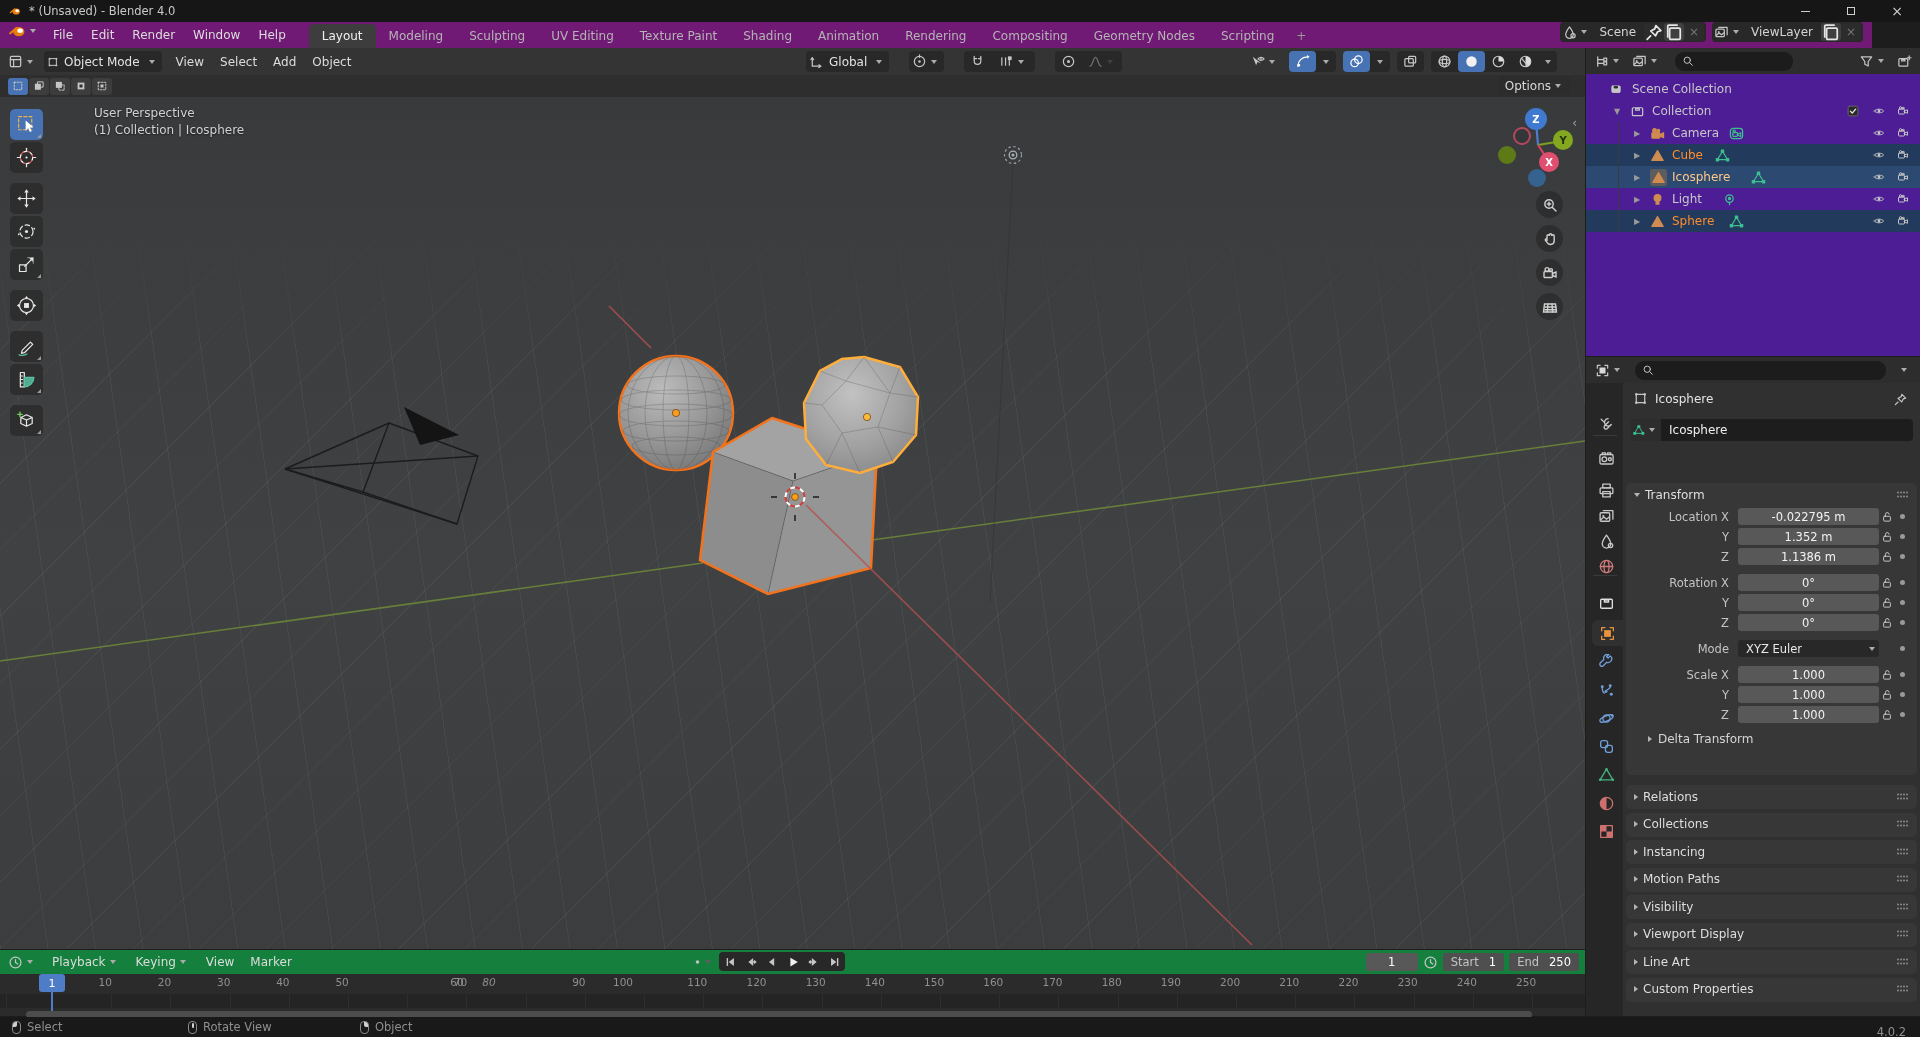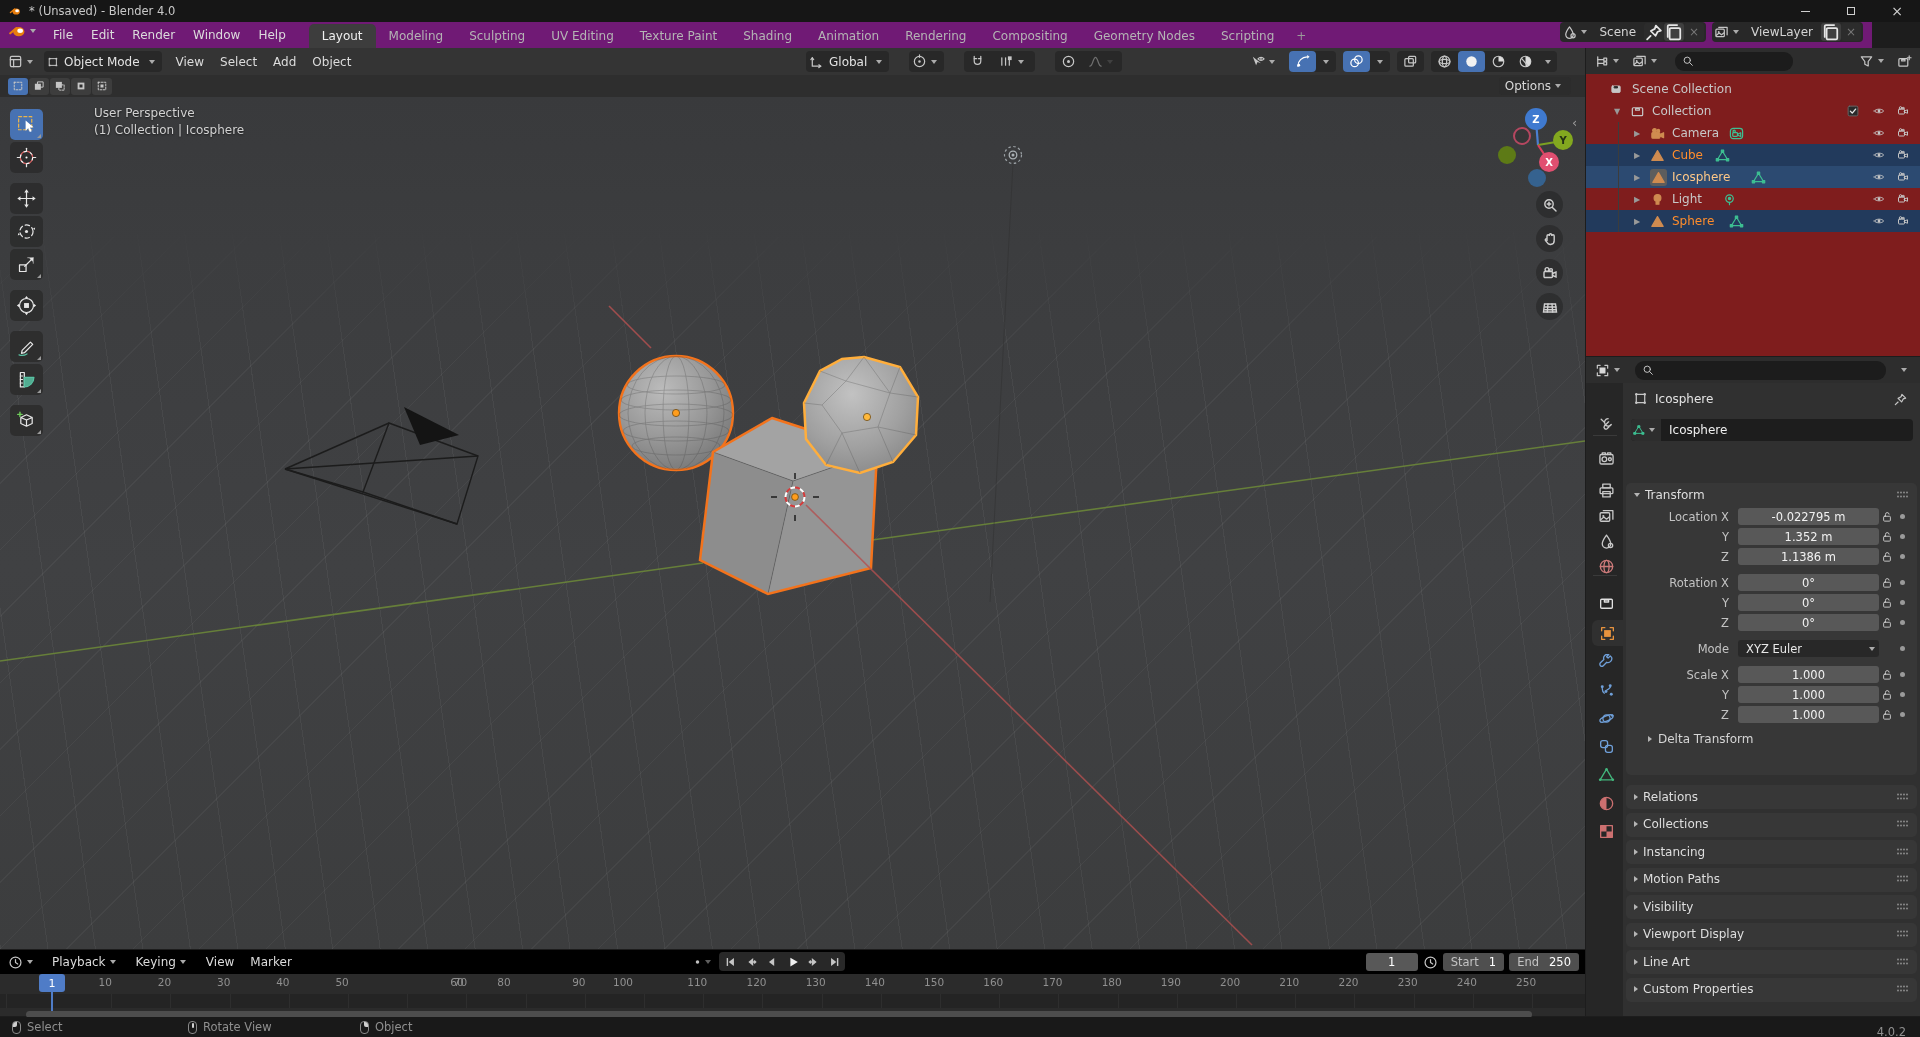--- a/index.html
+++ b/index.html
@@ -64,21 +64,21 @@
   .tool.on{background:#4772b3}
   .tool.gap{margin-top:8px}
   .tool .corner{position:absolute;right:2px;bottom:2px;width:0;height:0;border-left:4px solid transparent;border-bottom:4px solid #9a9a9a}
   
   .navgizmo{position:absolute;left:1492px;top:4px;width:92px;height:92px}
   .viewbtns{position:absolute;left:1536px;top:94px;display:flex;flex-direction:column;gap:7px}
   .vbtn{width:27px;height:27px;border-radius:50%;background:rgba(35,35,35,.55);display:flex;align-items:center;justify-content:center}
   .vbtn svg{width:16px;height:16px;fill:none;stroke:#cfcfcf;stroke-width:1.4;stroke-linecap:round}
   .collapse-arrow{position:absolute;left:1572px;top:18px;color:#9c9c9c;font-size:13px}
   
-  .outliner{position:absolute;left:1586px;top:48px;width:334px;height:308px;background:#7f1d1d}
+  .outliner{position:absolute;left:1586px;top:48px;width:334px;height:308px;background:#4c1d95}
   .out-header{height:26px;background:#2d2d2d;display:flex;align-items:center;gap:3px;padding:0 5px}
   .search{flex:0 0 118px;height:19px;background:#1c1c1c;border-radius:9px;display:flex;align-items:center;padding:0 7px;margin:0 8px}
   .out-rows{position:relative}
   .orow{position:absolute;left:0;width:334px;height:22px;display:flex;align-items:center;font-size:12px;color:#c8c8c8}
   .orow .disc{position:absolute;font-size:8px;color:#999}
   .orow .olabel{position:absolute;white-space:nowrap}
   .orow .chip{position:absolute}
   .orow .rctl{position:absolute;display:flex;align-items:center;justify-content:center;width:18px}
   .orow.sel{background:#223a5c}
   .orow.act{background:#2c4a71}
@@ -109,21 +109,21 @@
   .trow .tf{flex:1 1 auto;height:17px;background:#585858;border-radius:3px;color:#f2f2f2;font-size:11.5px;display:flex;align-items:center;justify-content:center}
   .trow .tf.dd{background:#282828;justify-content:flex-start;padding-left:8px;color:#e8e8e8}
   .trow .tf .ddchev{margin-left:auto}
   .trow .lock{width:16px;display:flex;justify-content:center}
   .trow .adot{width:14px;display:flex;justify-content:center}
   .adot i{width:5px;height:5px;border-radius:50%;background:#9a9a9a}
   .subhdr{display:flex;align-items:center;gap:6px;color:#d5d5d5;margin:8px 0 4px 22px}
   .dragdots svg{width:13px;height:9px}
   
   .timeline{position:absolute;left:0;top:950px;width:1585px;height:66px;background:#2b2b2b}
-  .tl-header{height:24px;background:#000000;display:flex;align-items:center;position:relative}
+  .tl-header{height:24px;background:#15803d;display:flex;align-items:center;position:relative}
   .tl-menu{padding:0 8px;color:#dcdcdc;display:flex;align-items:center}
   .transport{position:absolute;left:694px;top:2px;display:flex;align-items:center;gap:4px}
   .tbtn{width:21px;height:19px;display:flex;align-items:center;justify-content:center;border-radius:3px}
   .tgroup{display:flex;background:#282828;border-radius:4px}
   .tl-rightfields{position:absolute;right:6px;top:3px;display:flex;align-items:center;gap:5px}
   .ffield{height:18px;background:#585858;border-radius:3px;color:#fff;display:flex;align-items:center;justify-content:center;font-size:11.5px}
   .rangefield{height:18px;background:#4f4f4f;border-radius:3px;display:flex;align-items:center;font-size:11.5px;padding:0 8px;gap:10px}
   .rangefield .rl{color:#c3c3c3}.rangefield .rv{color:#fff}
   .tl-ruler{position:relative;height:42px}
   .rnum{position:absolute;top:2px;transform:translateX(-50%);font-size:10.5px;color:#909090}
@@ -1582,21 +1582,21 @@
     <div class="playhead-box">1</div>
     <div class="playhead-line"></div>
     <div class="tl-scroll"></div>
   <span class="rnum" style="left: 105.28px;">10</span>
       <span class="rnum" style="left: 164.48px;">20</span>
       <span class="rnum" style="left: 223.68px;">30</span>
       <span class="rnum" style="left: 282.88px;">40</span>
       <span class="rnum" style="left: 342.08px;">50</span>
       <span class="rnum" style="left: 409px; margin-left: 48px;">60</span>
       <span class="rnum" style="left: 460.48px;">70</span>
-      <span class="rnum" style="left: 504px;">80</span>
+      <span class="rnum" style="left: 489px; font-style: italic;">80</span>
       <span class="rnum" style="left: 578.88px;">90</span>
       <span class="rnum" style="left: 623px;">100</span>
       <span class="rnum" style="left: 697.28px;">110</span>
       <span class="rnum" style="left: 756.48px;">120</span>
       <span class="rnum" style="left: 815.68px;">130</span>
       <span class="rnum" style="left: 874.88px;">140</span>
       <span class="rnum" style="left: 934.08px;">150</span>
       <span class="rnum" style="left: 993.28px;">160</span>
       <span class="rnum" style="left: 1052.48px;">170</span>
       <span class="rnum" style="left: 1111.68px;">180</span>

